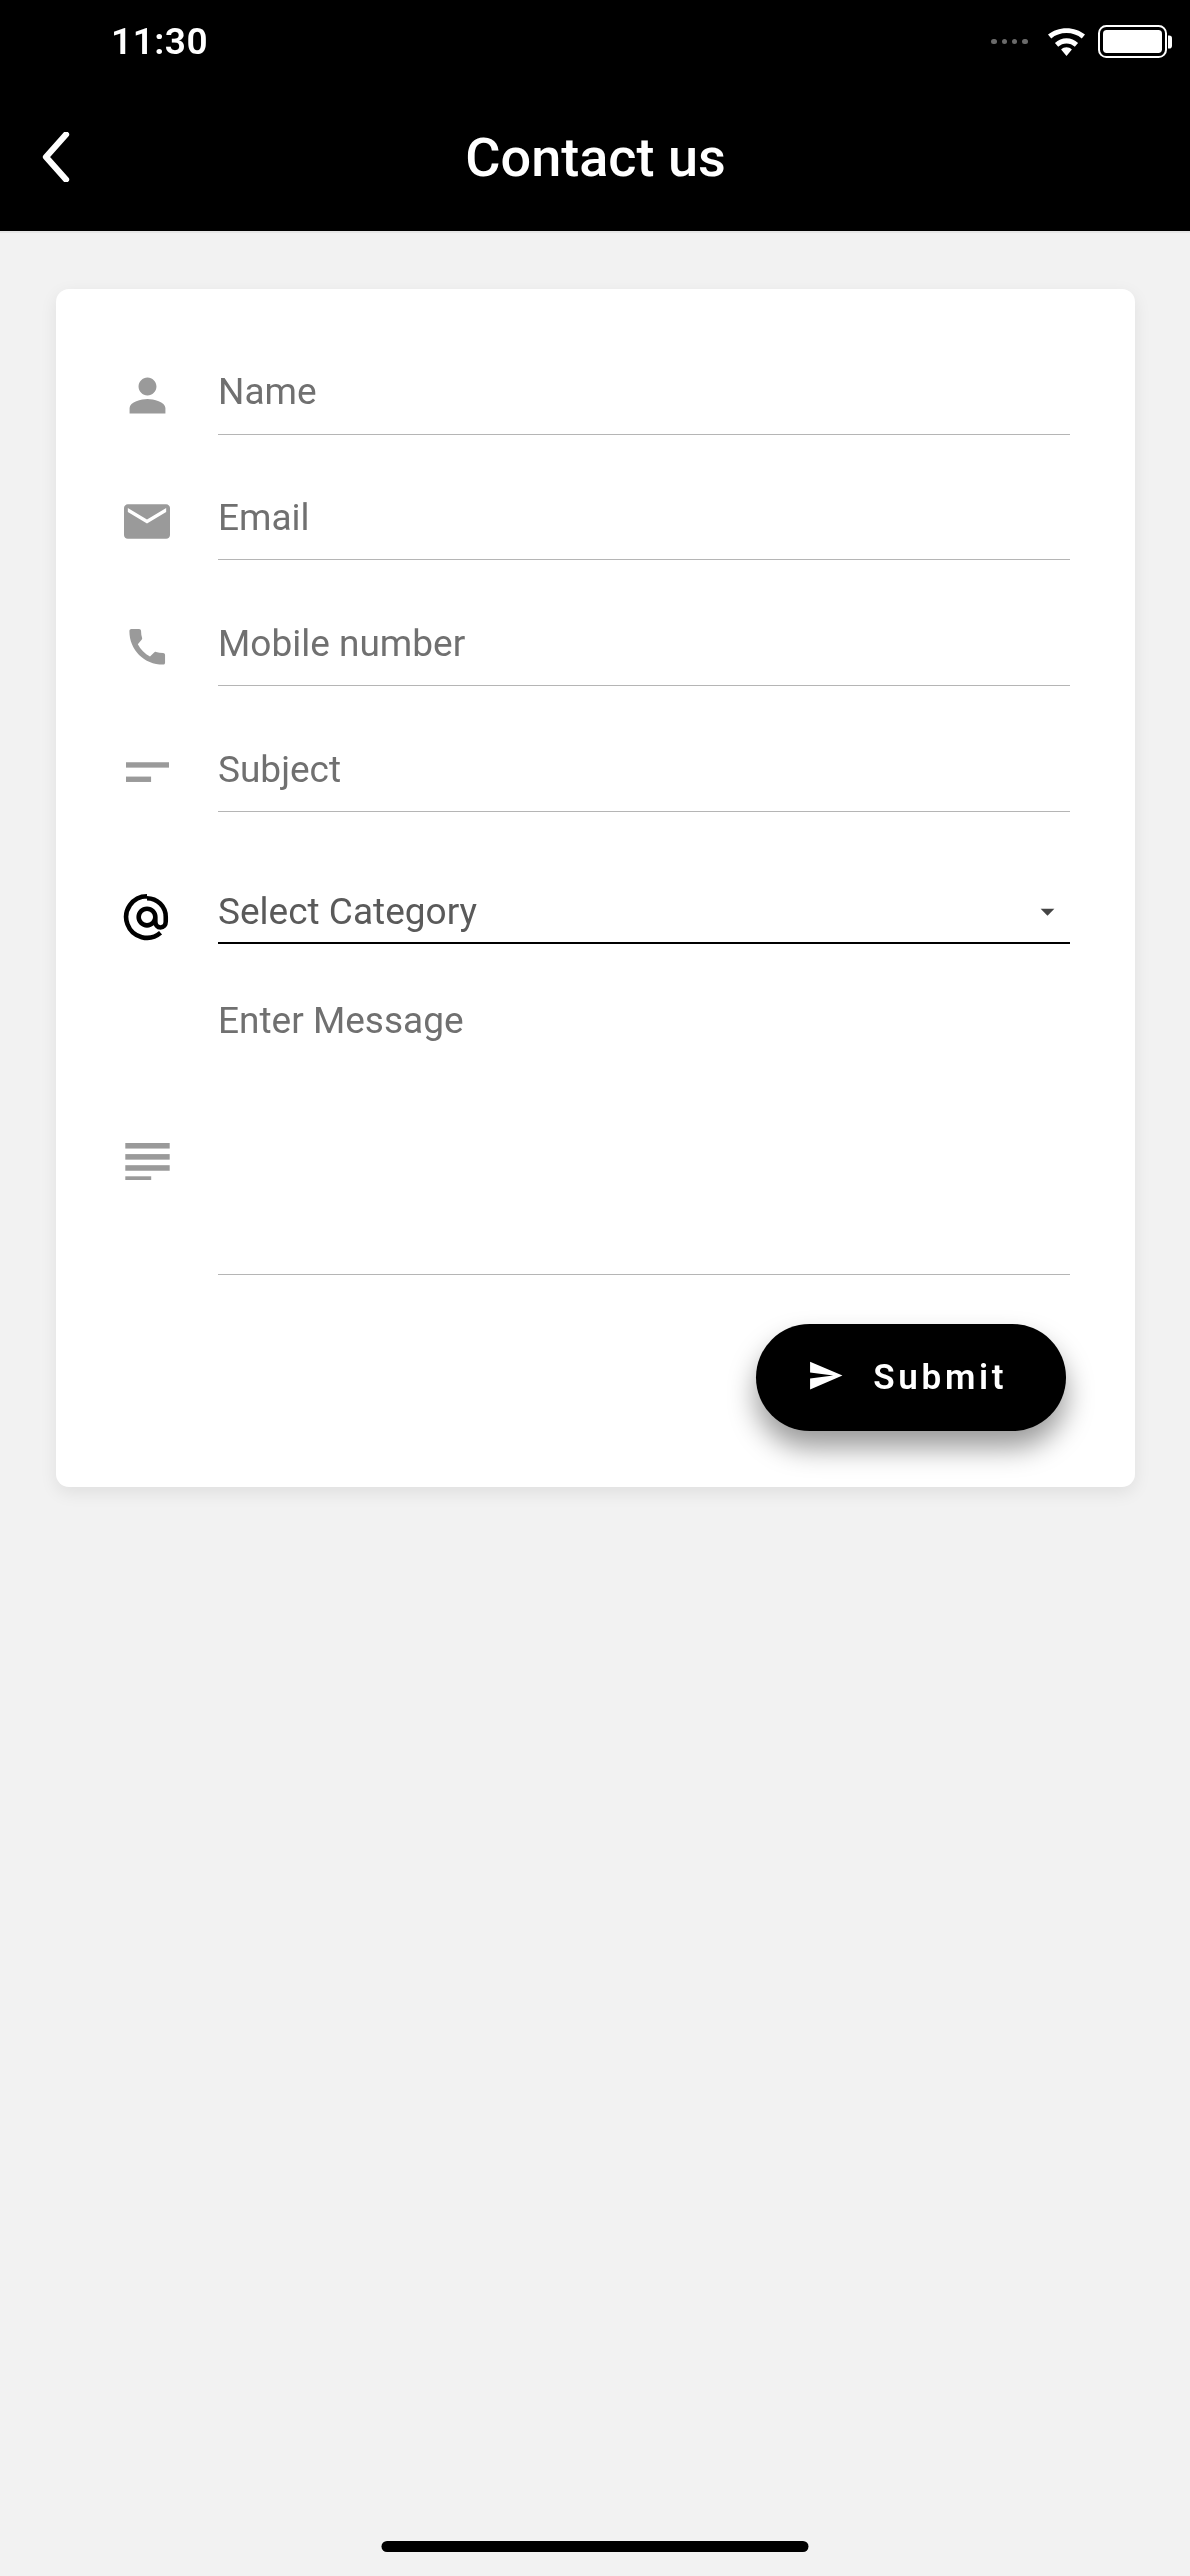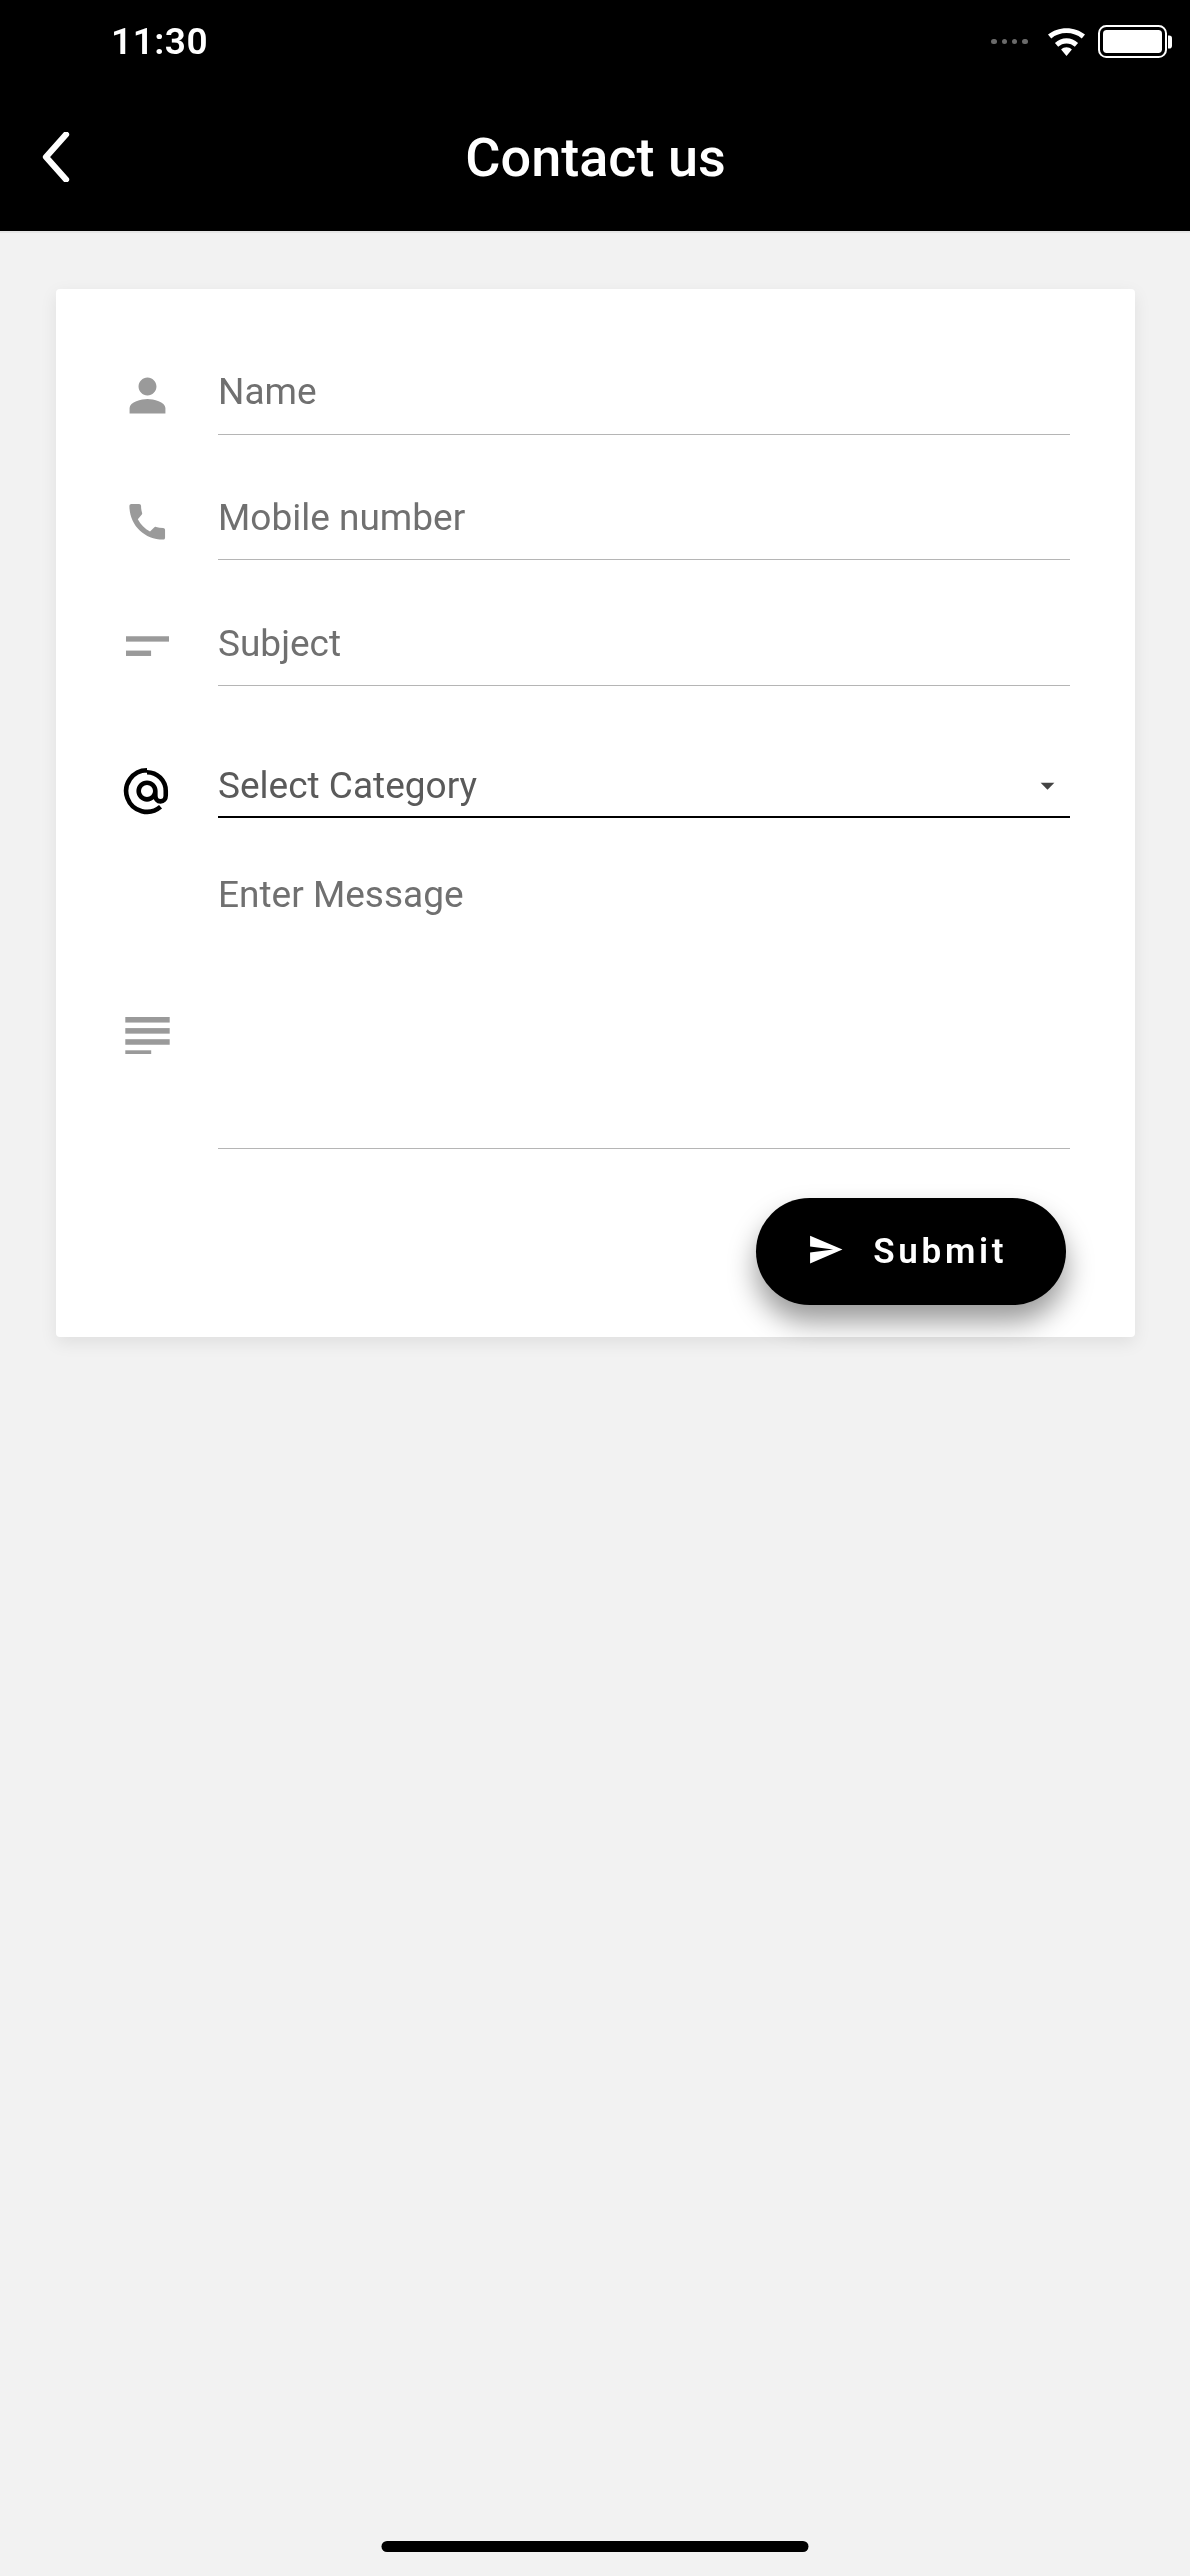--- a/index.html
+++ b/index.html
@@ -88,22 +88,22 @@
   
   .header-divider {
     height: 1.9px;
     background: #e6e6e6;
   }
 
   
   .card {
     margin: 56px 56px 0 56px;
     background: #fff;
-    border-radius: 4px;
-    padding: 74px 65px 32px 65px;
+    border-radius: 13px;
+    padding: 74px 65px 56px 65px;
     box-shadow: 0 5.6px 16.7px rgba(0,0,0,0.08);
   }
 
   .field-row {
     display: flex;
     align-items: flex-start;
     gap: 45px;
     margin-bottom: 3.7px;
   }
   .field-row .icon {
@@ -238,20 +238,30 @@
     <div class="icon">
       <svg width="43" height="43" viewBox="0 0 24 24">
           <path d="M12 12c2.7 0 5-2.3 5-5s-2.3-5-5-5-5 2.3-5 5 2.3 5 5 5zm0 2c-3.3 0-10 1.7-10 5v3h20v-3c0-3.3-6.7-5-10-5z"></path>
         </svg>
     </div>
     <div class="field-input-wrap">
       <input class="field-input" type="text" placeholder="Name" style="">
     </div>
   </div>
 
+  <div class="field-row">
+    <div class="icon">
+      <svg width="46" height="37" viewBox="0 0 24 18">
+          <path d="M22 0H2C0.9 0 0 0.9 0 2v14c0 1.1 0.9 2 2 2h20c1.1 0 2-0.9 2-2V2C24 0.9 23.1 0 22 0zM22 4l-10 6L2 4V2l10 6 10-6V4z"></path>
+        </svg>
+    </div>
+    <div class="field-input-wrap">
+      <input class="field-input" type="email" placeholder="Email" style="">
+    </div>
+  </div>
 
   <div class="field-row">
     <div class="icon">
       <svg width="43" height="43" viewBox="0 0 24 24">
           <path d="M6.6 10.8c1.5 2.9 3.9 5.3 6.8 6.8l2.3-2.3c0.3-0.3 0.7-0.4 1.1-0.3 1.2 0.4 2.5 0.6 3.9 0.6 0.6 0 1.1 0.5 1.1 1.1V21c0 0.6-0.5 1.1-1.1 1.1C10.1 22.1 1.9 13.9 1.9 3.3 1.9 2.7 2.4 2.2 3 2.2h4.3c0.6 0 1.1 0.5 1.1 1.1 0 1.4 0.2 2.7 0.6 3.9 0.1 0.4 0 0.8-0.3 1.1L6.6 10.8z"></path>
         </svg>
     </div>
     <div class="field-input-wrap">
       <input class="field-input" type="tel" placeholder="Mobile number" style="">
     </div>

